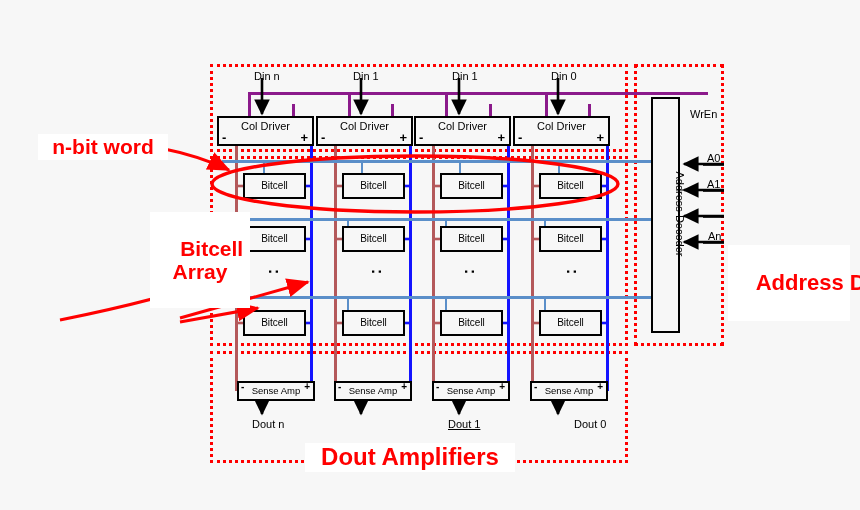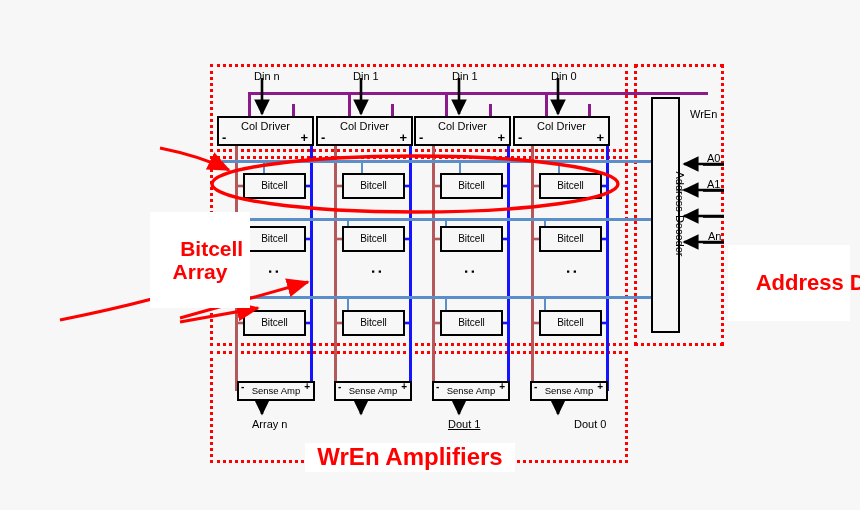--- a/index.html
+++ b/index.html
@@ -245,21 +245,21 @@
     <span class="comp-label" style="top:2px; font-size:9.5px;">Sense Amp</span>
     <span class="sign" style="left:2px; top:-1px; font-size:10px;">-</span>
     <span class="sign" style="right:3px; top:-1px; font-size:10px;">+</span>
   </div>
   <div class="comp" style="left:530px; top:381px; width:78px; height:20px;">
     <span class="comp-label" style="top:2px; font-size:9.5px;">Sense Amp</span>
     <span class="sign" style="left:2px; top:-1px; font-size:10px;">-</span>
     <span class="sign" style="right:3px; top:-1px; font-size:10px;">+</span>
   </div>
 
-  <div class="pin-text" style="left:252px; top:418px; font-size:11px;">Array n</div>
+  <div class="pin-text" style="left:252px; top:418px; font-size:11px;">Dout n</div>
   <div class="pin-text" style="left:350px; top:418px; font-size:11px;"></div>
   <div class="pin-text" style="left:448px; top:418px; font-size:11px;text-decoration:underline;">Dout 1</div>
   <div class="pin-text" style="left:574px; top:418px; font-size:11px;">Dout 0</div>
 
   <div class="comp" style="left:651px; top:97px; width:29px; height:236px;">
   </div>
   <div class="vert-text" style="left:600px; top:208px; width:160px; text-align:center; font-size:11px; transform:rotate(90deg); z-index:22;">Address Decoder</div>
 
   <div class="pin-text" style="left:690px; top:72px; font-size:11px;margin-top:36px;">WrEn</div>
 
@@ -336,26 +336,27 @@
 
     <path d="M160,148 Q200,156 229,170" fill="none" stroke="#ff0000" stroke-width="3" marker-end="url(#redarrow)"></path>
 
     <path d="M60,320 Q160,300 232,275" fill="none" stroke="#ff0000" stroke-width="3" marker-end="url(#redarrow)"></path>
 
     <path d="M180,318 L308,282" fill="none" stroke="#ff0000" stroke-width="3" marker-end="url(#redarrow)"></path>
     <path d="M180,322 L258,308" fill="none" stroke="#ff0000" stroke-width="3" marker-end="url(#redarrow)"></path>
   </svg>
 
 
-  <div class="red-label" style="left:305px; top:443px; width:210px; font-size:24px;">WrEn Amplifiers</div>
+  <div class="red-label" style="left:305px; top:443px; width:210px; font-size:24px;">Dout Amplifiers</div>
 
   <div class="red-label" style="left:728px; top:245px; width:122px; font-size:22px;">
     <span>Address Decoder</span>
   </div>
 
+  <div class="red-label" style="left:38px; top:134px; width:130px; font-size:21px;">n-bit word</div>
 
   <div class="red-label" style="left:150px; top:212px; width:100px; font-size:21px;">
     <span>Bitcell
 Array</span>
   </div>
 
 
 </div>
 
 </body></html>

